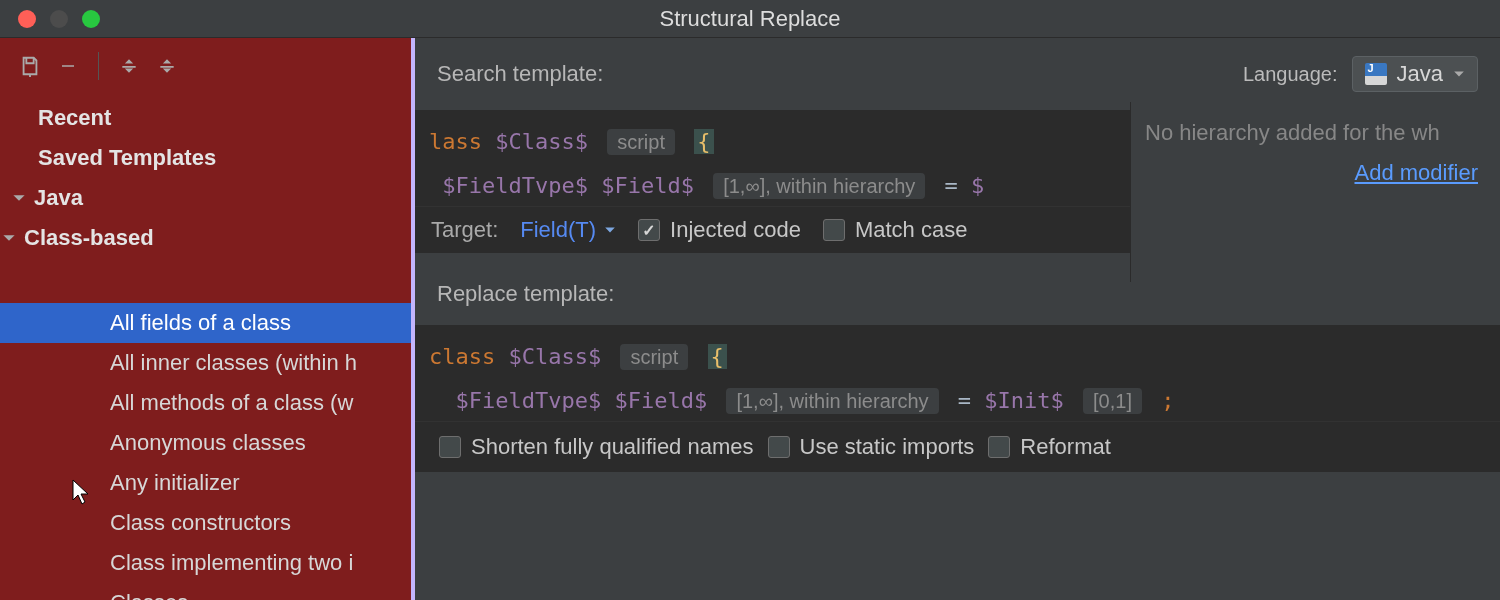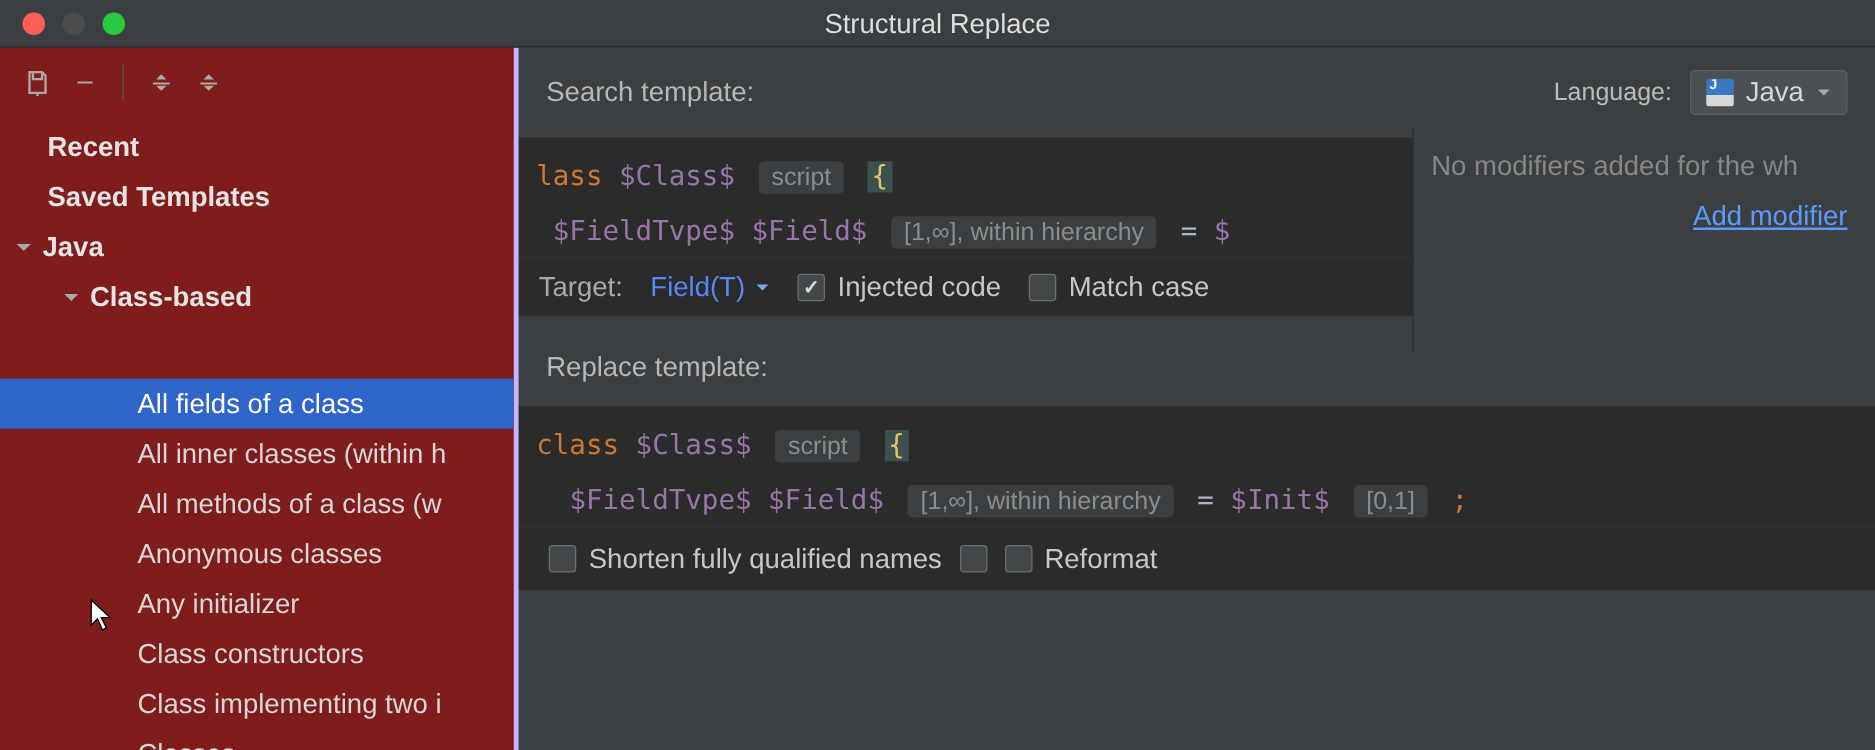--- a/index.html
+++ b/index.html
@@ -99,21 +99,21 @@
     color:#aaa;
   }
   .tree-row.bold { font-weight: 600; color:#e4e4e4; }
   .tree-row.selected {
     background: #2f65ca;
     color: #fff;
     margin-top: 45px;
   }
   .indent-0 { padding-left: 10px; }
   .indent-1 { padding-left: 38px; }
-  .indent-2 { padding-left: 48px; }
+  .indent-2 { }
   .leaf { padding-left: 110px; }
 
   
   .r-header {
     display:flex;
     align-items:center;
     justify-content: space-between;
     padding: 18px 22px 18px 22px;
   }
   .r-header .label { font-size: 22px; color:#b7b7b7; }
@@ -407,29 +407,30 @@
       </div>
     </div>
 
     <div class="opts-row2">
       <label class="chk">
         <span class="box"></span>
         <span>Shorten fully qualified names</span>
       </label>
       <label class="chk">
         <span class="box"></span>
+        <span>Use static imports</span>
       </label>
       <label class="chk">
         <span class="box"></span>
         <span>Reformat</span>
       </label>
     </div>
 
     <div class="mod-panel">
-      <div class="no-mod">No modifiers added for the wh</div>
+      <div class="no-mod">No hierarchy added for the wh</div>
       <a class="add-link">Add modifier</a>
     </div>
 
   </div>
 </div>
 
 <div class="cursor-arrow">
   <svg width="22" height="28" viewBox="0 0 20 28">
     <path d="M2 2 L2 22 L7 17 L11 26 L14 24 L10 16 L17 16 Z" fill="#fff" stroke="#000" stroke-width="1"></path>
   </svg>

